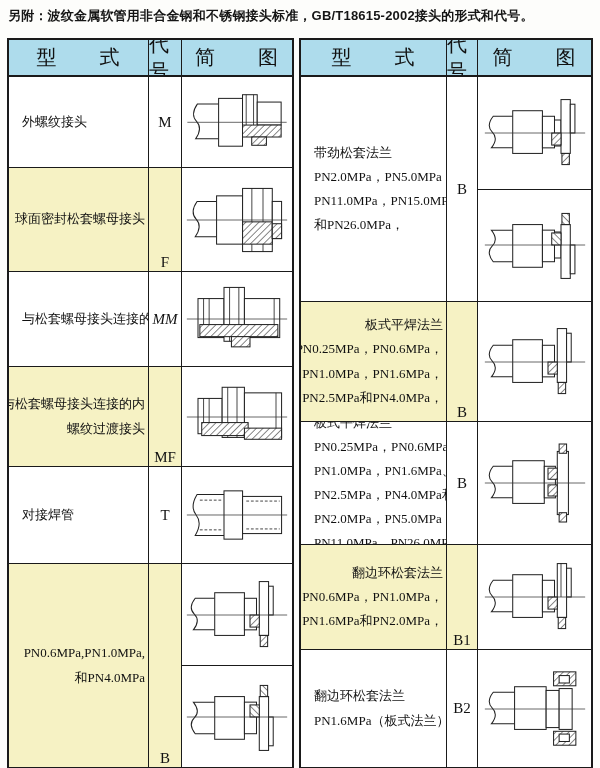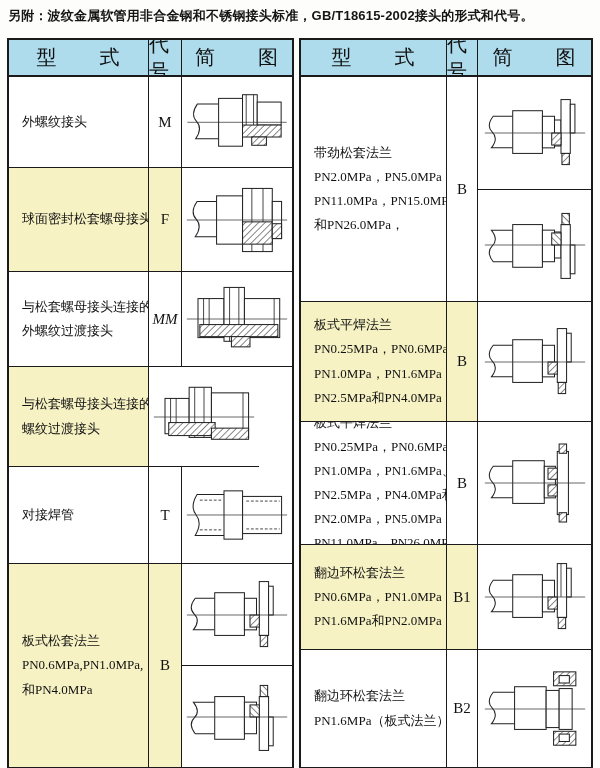--- a/index.html
+++ b/index.html
@@ -37,21 +37,21 @@
   }
   .type-cell{
     display:flex;flex-direction:column;justify-content:center;
     padding:4px 3px 4px 13px;font-size:13px;line-height:1.85;
   }
   .tline{white-space:nowrap;}
   .code-cell{
     display:flex;align-items:center;justify-content:center;
     font-size:15px;
   }
-  .hl{background:var(--hl-bg);}
+  .hl{background:var(--hl-bg);align-items:flex-end;}
   .diag-cell{display:flex;flex-direction:column;padding:0;}
   .diag-sub{
     flex:1 1 0;display:flex;align-items:center;justify-content:center;
     min-height:0;background:#fff;
   }
   .diag-sub + .diag-sub{border-top:1px solid var(--bd);}
   .diag-sub svg{width:104px;height:86px;max-height:94%;}
 </style>
 </head>
 <body>
@@ -115,21 +115,20 @@
               <rect x="94" y="26" width="10" height="40" fill="#fff" stroke="#222" stroke-width="1.1"></rect>
               <rect x="94" y="50" width="10" height="16" fill="url(#h2)" stroke="#222" stroke-width="1.1"></rect>
               <line x1="2" y1="46" x2="110" y2="46" stroke="#333" stroke-width="0.8"></line>
             </svg>
           </div>
         </div>
       </div>
       <div class="trow" style="height: 95px;">
         <div class="cell type-cell" style="width: 140px;">
           <div class="tline">与松套螺母接头连接的</div>
-          <div class="tline">外螺纹过渡接头</div>
         </div>
         <div class="cell code-cell" style="width: 33px; font-style: italic;">MM</div>
         <div class="cell diag-cell last" style="width: 110px;">
           <div class="diag-sub">
             <svg viewBox="0 0 112 92" preserveAspectRatio="xMidYMid meet">
               <defs>
                 <pattern id="h3" width="5" height="5" patternUnits="userSpaceOnUse" patternTransform="rotate(45)">
                   <rect width="5" height="5" fill="#fff"></rect>
                   <line x1="0" y1="0" x2="0" y2="5" stroke="#555" stroke-width="1.5"></line>
                 </pattern>
@@ -147,20 +146,21 @@
               <line x1="2" y1="46" x2="110" y2="46" stroke="#333" stroke-width="0.8"></line>
             </svg>
           </div>
         </div>
       </div>
       <div class="trow" style="height: 100px;">
         <div class="cell type-cell hl" style="width: 140px;">
           <div class="tline">与松套螺母接头连接的内</div>
           <div class="tline">螺纹过渡接头</div>
         </div>
+        <div class="cell code-cell hl" style="width: 33px;">MF</div>
         <div class="cell diag-cell last" style="width: 110px;">
           <div class="diag-sub">
             <svg viewBox="0 0 112 92" preserveAspectRatio="xMidYMid meet">
               <defs>
                 <pattern id="h4" width="5" height="5" patternUnits="userSpaceOnUse" patternTransform="rotate(45)">
                   <rect width="5" height="5" fill="#fff"></rect>
                   <line x1="0" y1="0" x2="0" y2="5" stroke="#555" stroke-width="1.5"></line>
                 </pattern>
               </defs>
               <rect x="14" y="26" width="26" height="38" fill="#fff" stroke="#222" stroke-width="1.1"></rect>
@@ -199,21 +199,20 @@
               <rect x="62" y="26" width="42" height="40" fill="#fff" stroke="#222" stroke-width="1.1"></rect>
               <line x1="66" y1="31" x2="102" y2="31" stroke="#222" stroke-width="0.9" stroke-dasharray="3 2"></line>
               <line x1="66" y1="61" x2="102" y2="61" stroke="#222" stroke-width="0.9" stroke-dasharray="3 2"></line>
               <line x1="2" y1="46" x2="110" y2="46" stroke="#333" stroke-width="0.8"></line>
             </svg>
           </div>
         </div>
       </div>
       <div class="trow lastrow" style="height: 203px;">
         <div class="cell type-cell hl" style="width: 140px;">
-          <div class="tline">板式松套法兰</div>
           <div class="tline">PN0.6MPa,PN1.0MPa,</div>
           <div class="tline">和PN4.0MPa</div>
         </div>
         <div class="cell code-cell hl" style="width: 33px;">B</div>
         <div class="cell diag-cell last" style="width: 110px;">
           <div class="diag-sub">
             <svg viewBox="0 0 112 92" preserveAspectRatio="xMidYMid meet">
               <defs>
                 <pattern id="h6" width="5" height="5" patternUnits="userSpaceOnUse" patternTransform="rotate(45)">
                   <rect width="5" height="5" fill="#fff"></rect>

